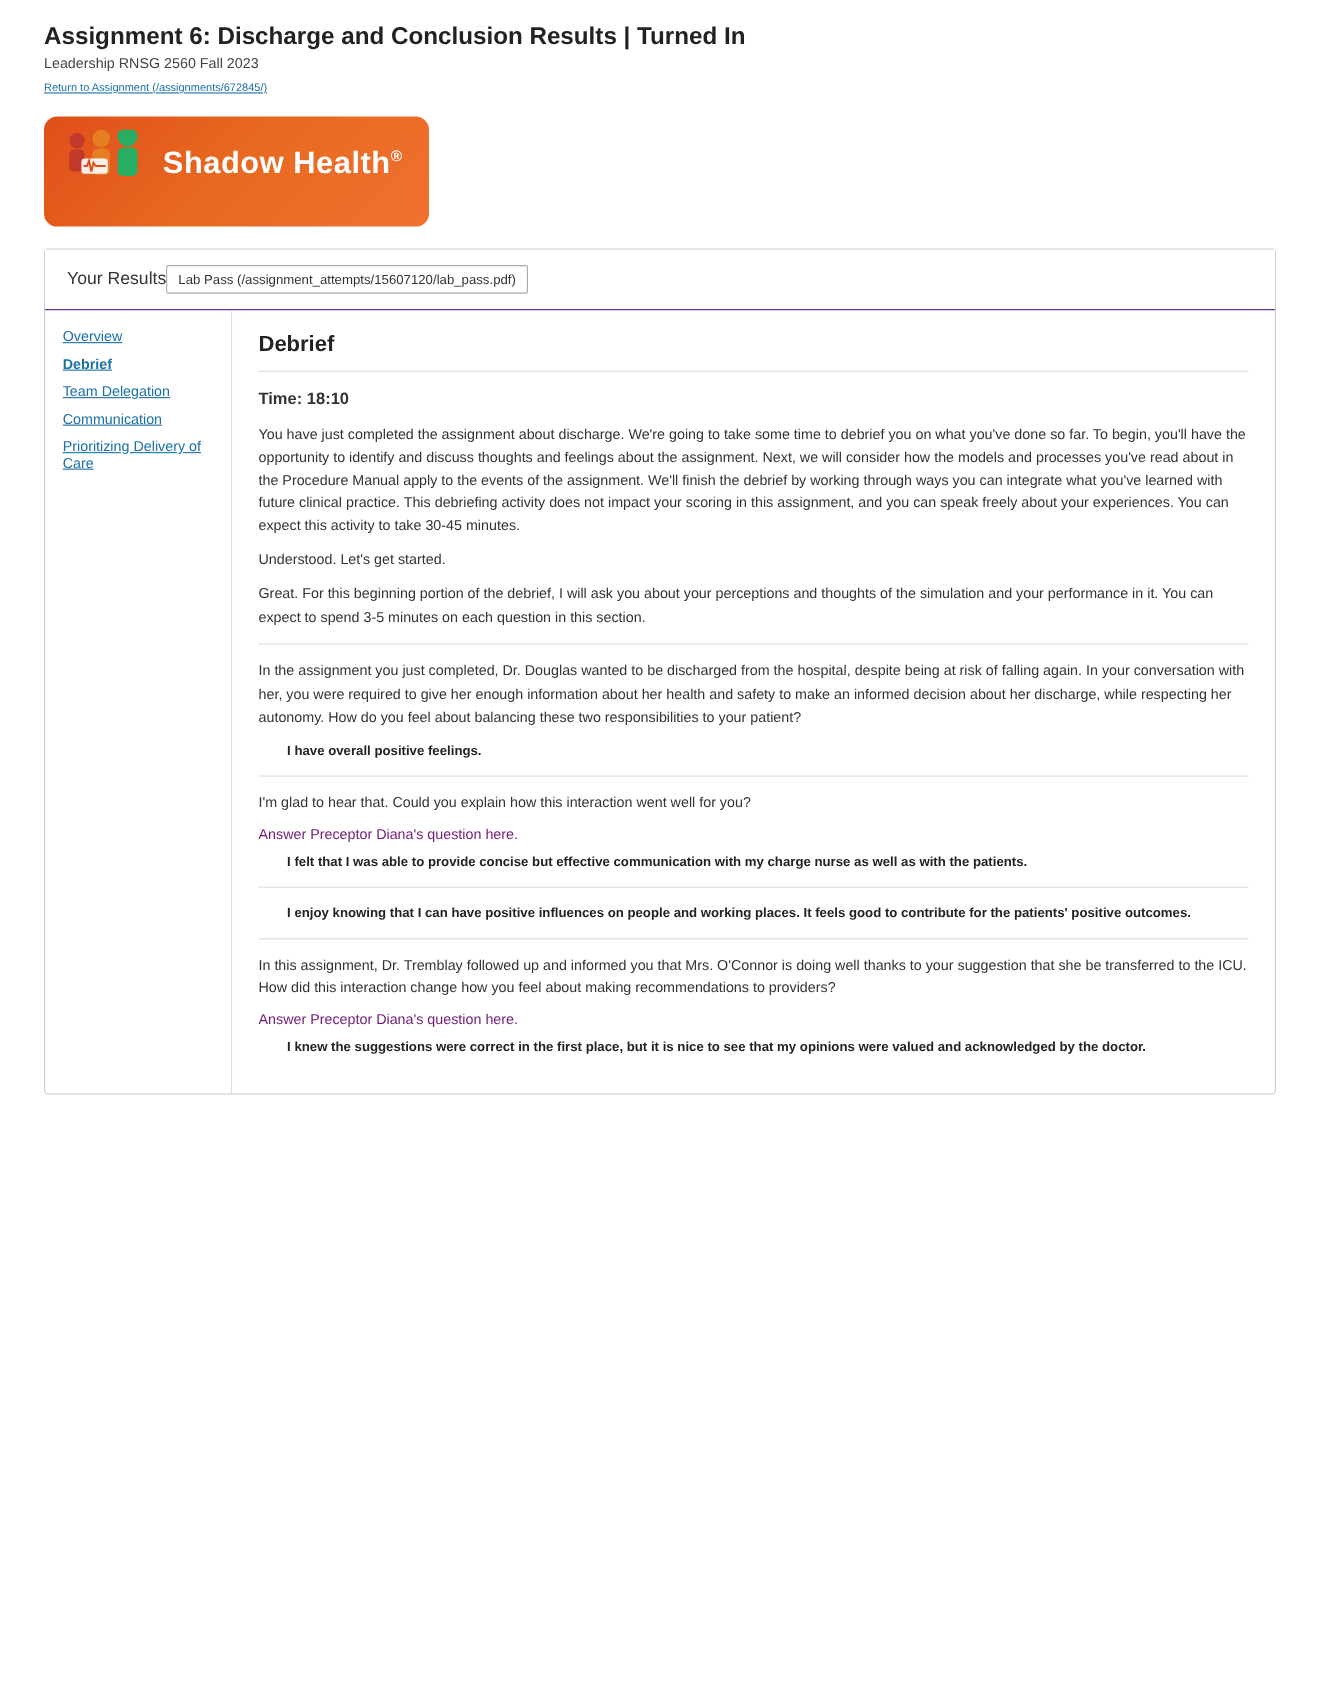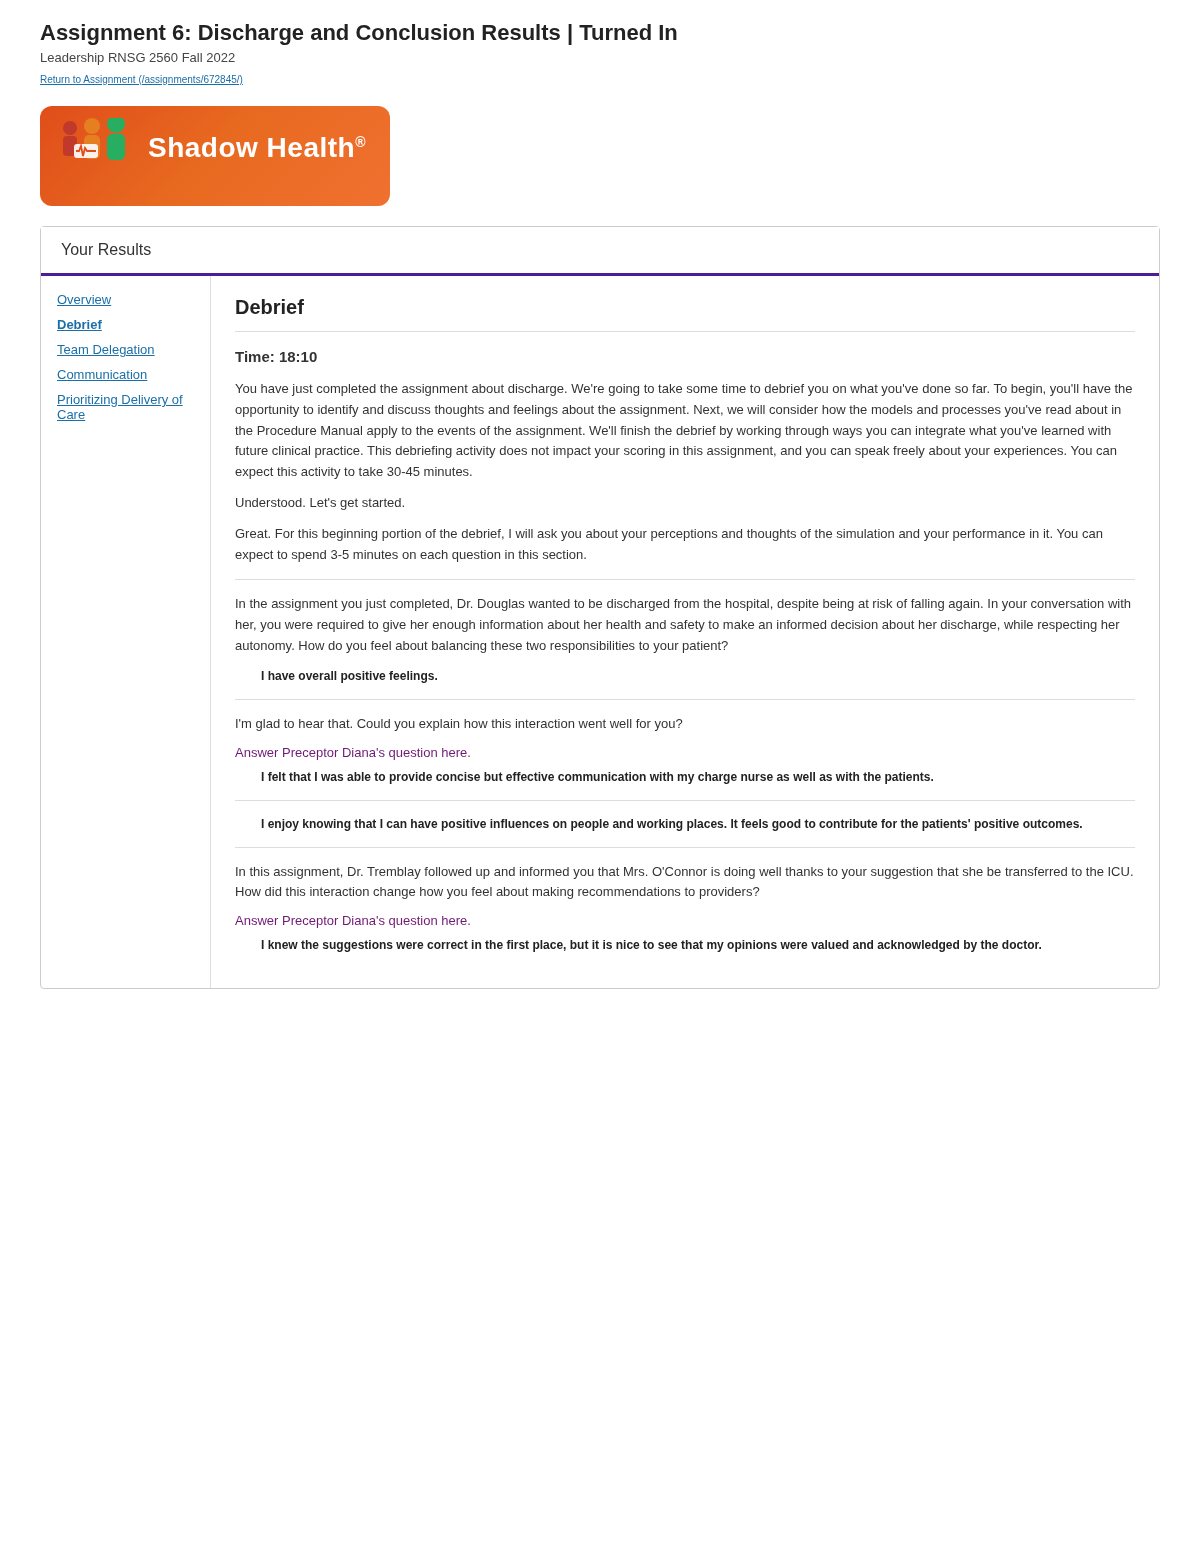--- a/index.html
+++ b/index.html
@@ -50,21 +50,21 @@
     .results-container {
       border: 1px solid #ccc;
       border-radius: 4px;
       margin-top: 20px;
     }
     .results-header {
       display: flex;
       justify-content: flex-start;
       align-items: center;
       padding: 14px 20px;
-      border-bottom: 3px solid #4c1d95;
+      border-bottom: 1px solid #4c1d95;
       background: #fff;
     }
     .results-title {
       font-size: 16px;
       font-weight: normal;
       color: #333;
     }
     .lab-pass-btn {
       border: 1px solid #aaa;
       background: #fff;
@@ -138,21 +138,21 @@
       font-size: 13px;
       color: #701a75;
       margin-bottom: 8px;
     }
   </style>
 </head>
 <body>
 
 <div class="page-header">
   <h1 class="page-title">Assignment 6: Discharge and Conclusion Results | Turned In</h1>
-  <p class="page-subtitle">Leadership RNSG 2560 Fall 2022</p>
+  <p class="page-subtitle">Leadership RNSG 2560 Fall 2023</p>
   <a class="return-link">Return to Assignment (/assignments/672845/)</a>
 </div>
 
 <div class="logo-container">
   <div class="logo-box">
 
     <svg width="80" height="60" viewBox="0 0 80 60">
 
       <circle cx="14" cy="10" r="7" fill="#c0392b"></circle>
       <rect x="7" y="18" width="14" height="20" rx="4" fill="#c0392b"></rect>
@@ -168,20 +168,21 @@
     </svg>
     <span class="logo-text">
       <span>Shadow Health</span><span style="font-size:14px;vertical-align:super;">®</span>
     </span>
   </div>
 </div>
 
 <div class="results-container">
   <div class="results-header">
     <span class="results-title">Your Results</span>
+    <button class="lab-pass-btn">Lab Pass (/assignment_attempts/15607120/lab_pass.pdf)</button>
   </div>
   <div class="results-body">
     <nav class="sidebar">
       <a class="sidebar-item">Overview</a>
       <a class="sidebar-item active">Debrief</a>
       <a class="sidebar-item">Team Delegation</a>
       <a class="sidebar-item">Communication</a>
       <a class="sidebar-item">Prioritizing Delivery of Care</a>
     </nav>
     <div class="main-content">

